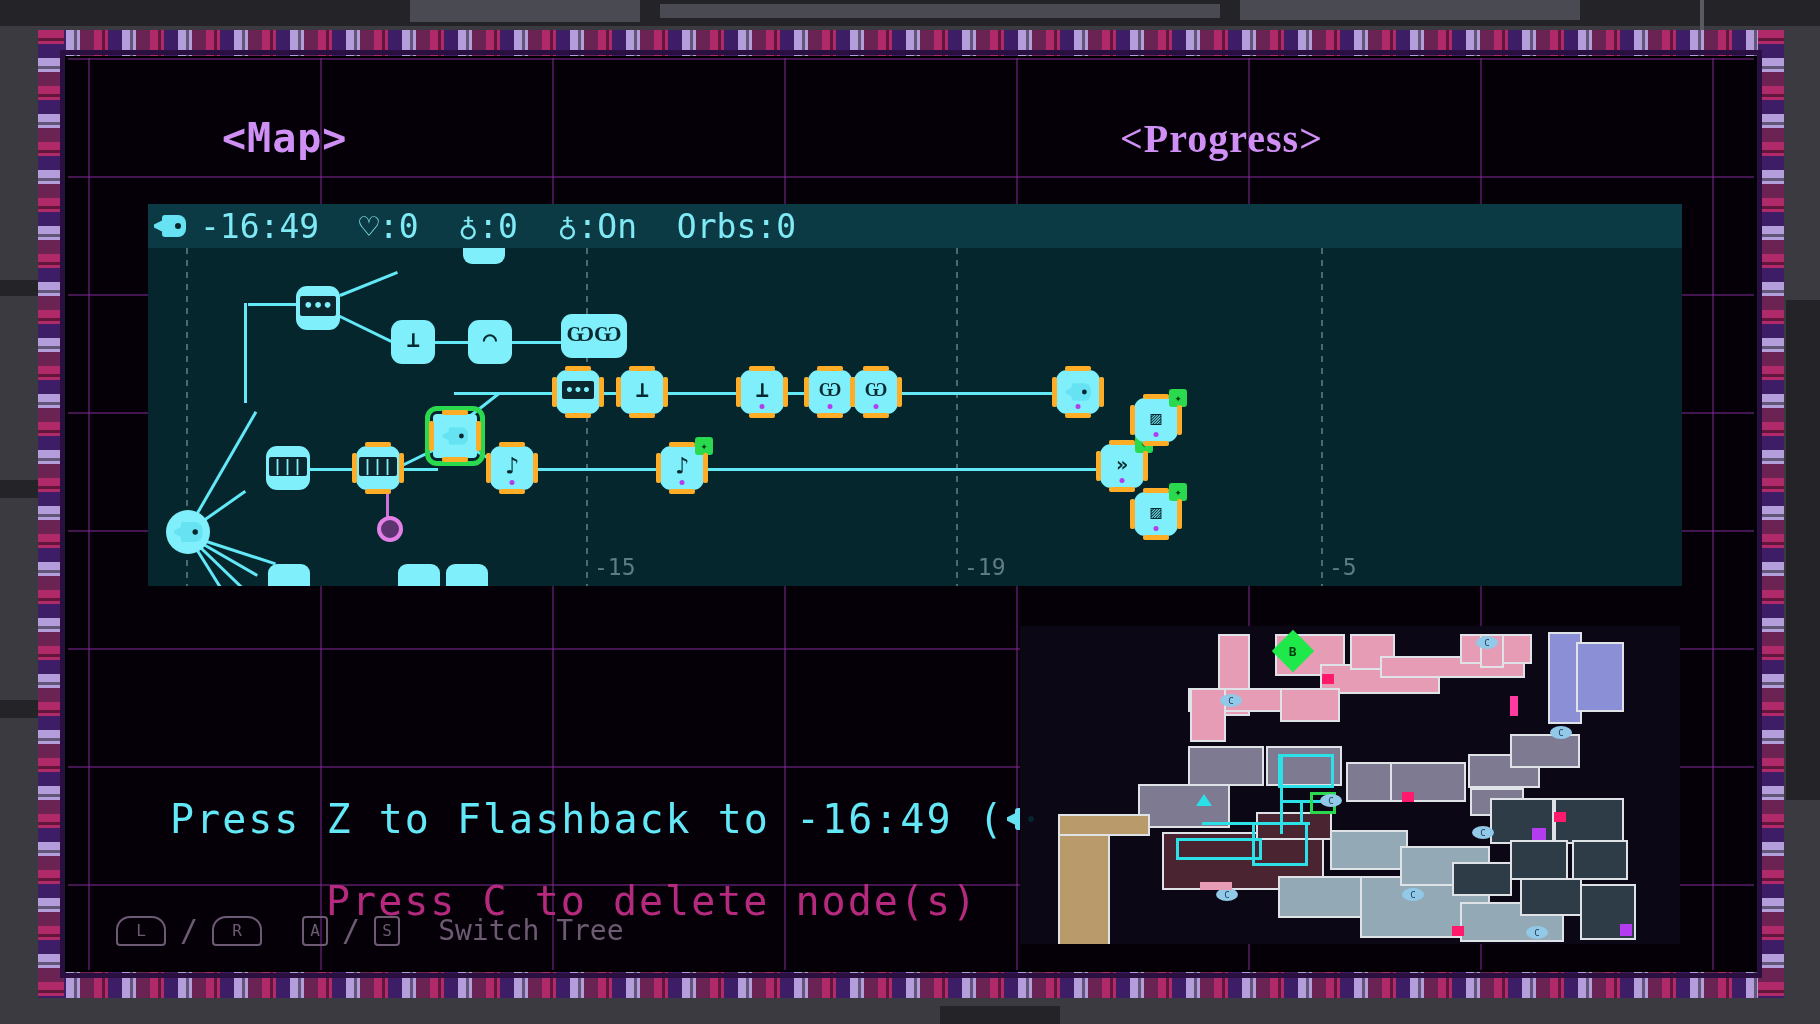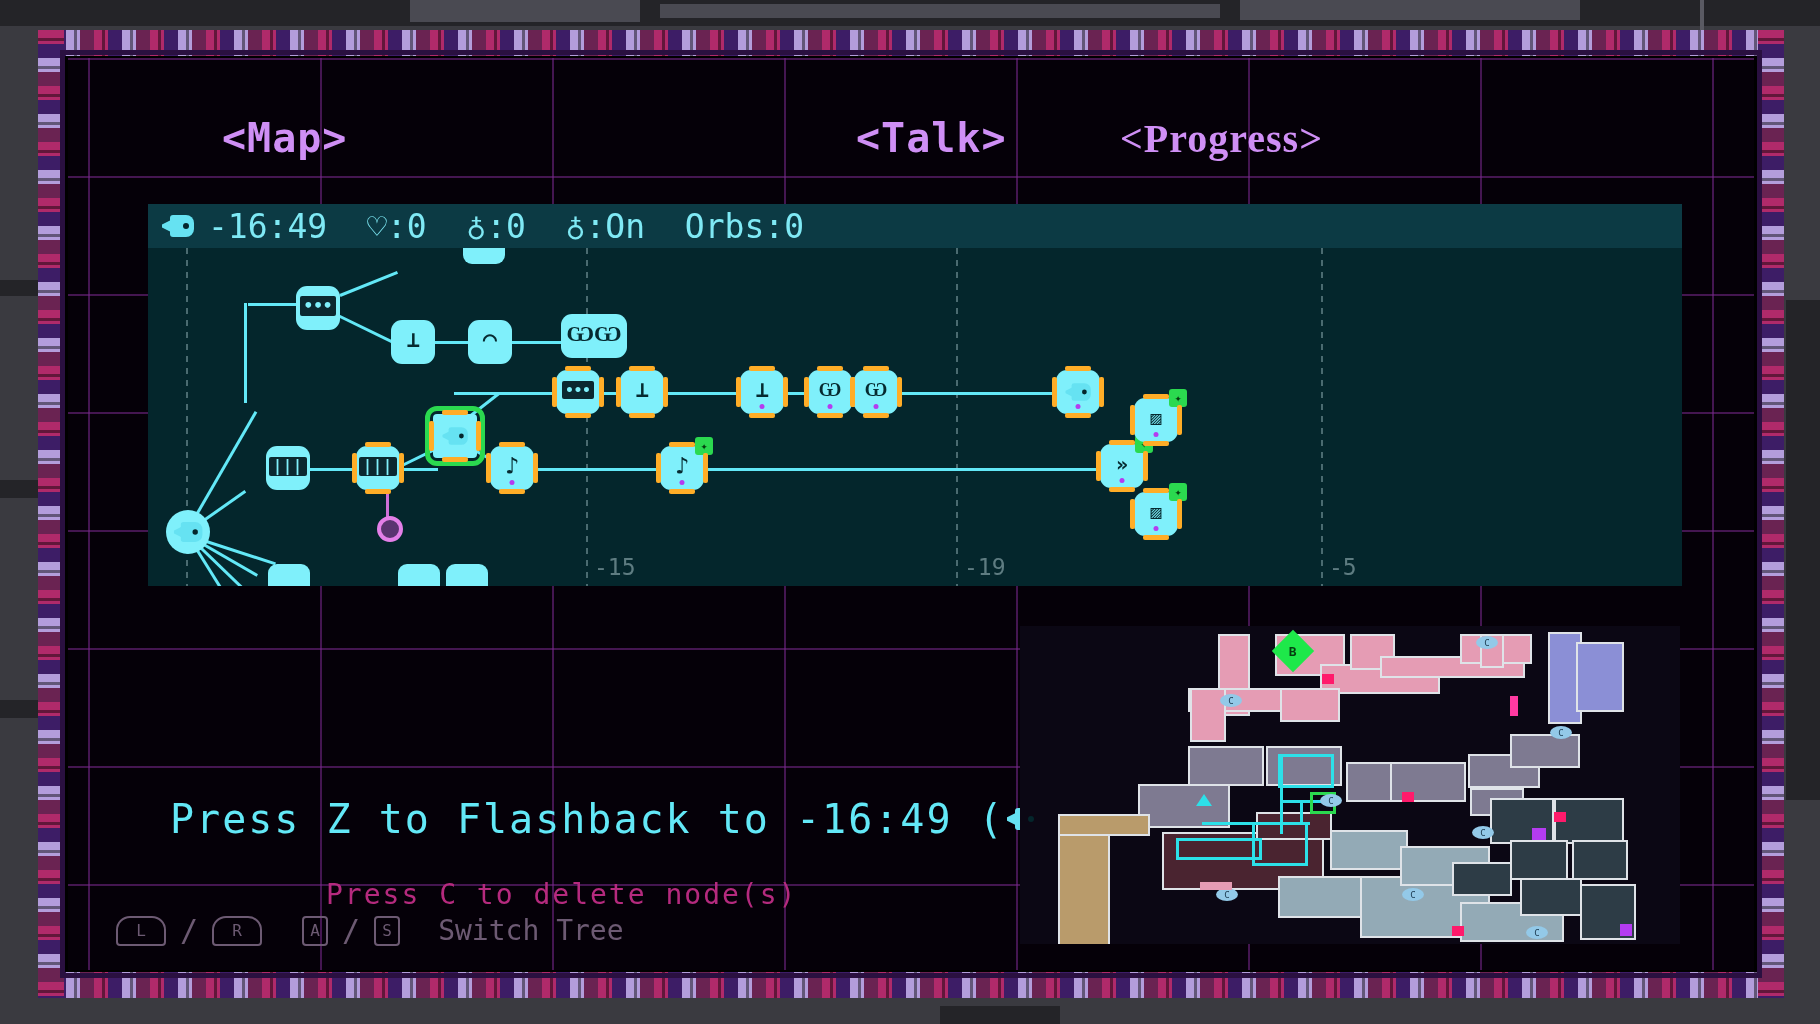--- a/index.html
+++ b/index.html
@@ -123,21 +123,21 @@
     position: absolute;
     left: 80px; top: 146px;
     width: 1534px; height: 382px;
     background: #04262c;
   }
   #status-bar {
     position: absolute; left:0; top:0;
     width: 100%; height: 44px;
     background: #0c3a44;
     display: flex; align-items: center;
-    padding-left: 14px;
+    padding-left: 6px;
     gap: 14px;
   }
   .status-text {
     color: #7fe9f5;
     font-size: 33px;
     letter-spacing: 0px;
     white-space: pre;
     font-family: "DejaVu Sans Mono", monospace;
   }
   .fish-icon {
@@ -265,21 +265,21 @@
   
   #hint-1 {
     position:absolute; left:102px; top:738px;
     color:#63e8f7; font-size:40px; letter-spacing:2px;
     white-space:pre; display:flex; align-items:center; gap:0;
     font-family:"DejaVu Sans Mono", monospace;
     justify-content:flex-end;
   }
   #hint-2 {
     position:absolute; left:258px; top:820px;
-    color:#b52a7e; font-size:28px; letter-spacing:2px;
+    color:#b52a7e; font-size:40px; letter-spacing:2px;
     white-space:pre;
     font-family:"DejaVu Sans Mono", monospace;
   }
   #footer {
     position:absolute; left:48px; bottom:22px;
     display:flex; align-items:center; gap:14px;
     color:#6d5a73; font-size:28px;
     font-family:"DejaVu Sans Mono", monospace;
   }
   .key-cap {
@@ -364,21 +364,20 @@
   <div class="rope rope-overlay-v" style="left:0;top:0;height:968px;"></div>
   <div class="rope rope-v" style="right:0;top:0;height:968px;"></div>
   <div class="rope rope-overlay-v" style="right:0;top:0;height:968px;"></div>
   <div class="rope-inner" style="left:22px;top:20px;right:22px;bottom:20px;"></div>
 
   <div id="screen">
     <div id="grid"></div>
 
     <div id="nav">
       <div class="nav-item nav-pos-0">&lt;Map&gt;</div>
-      <div class="nav-item nav-pos-2">&lt;Talk&gt;</div>
       <div class="nav-item nav-pos-3">&lt;Progress&gt;</div>
     </div>
 
     <div id="tree-panel">
 
       <div id="status-bar">
         <div class="fish-icon">
             <span class="fish-eye"></span>
           </div>
         <div class="status-text">-16:49  ♡:0  ♁:0  ♁:On  Orbs:0</div>

